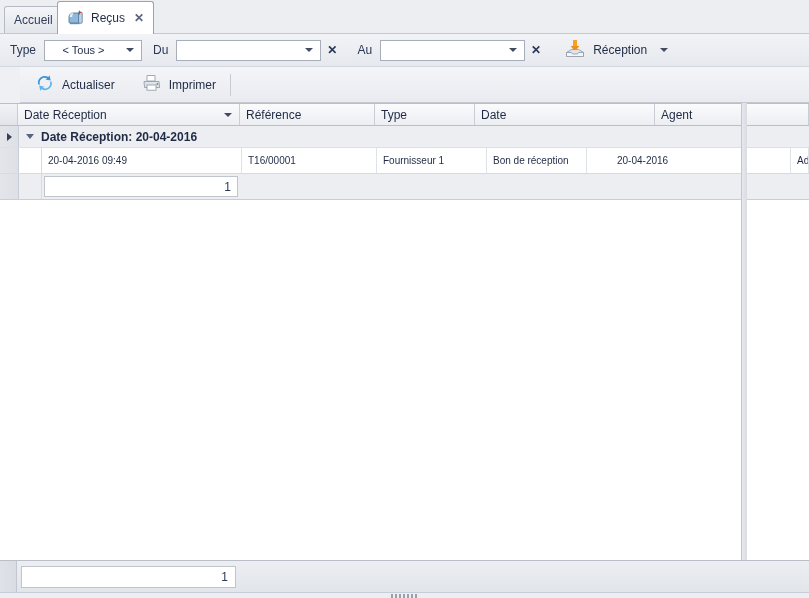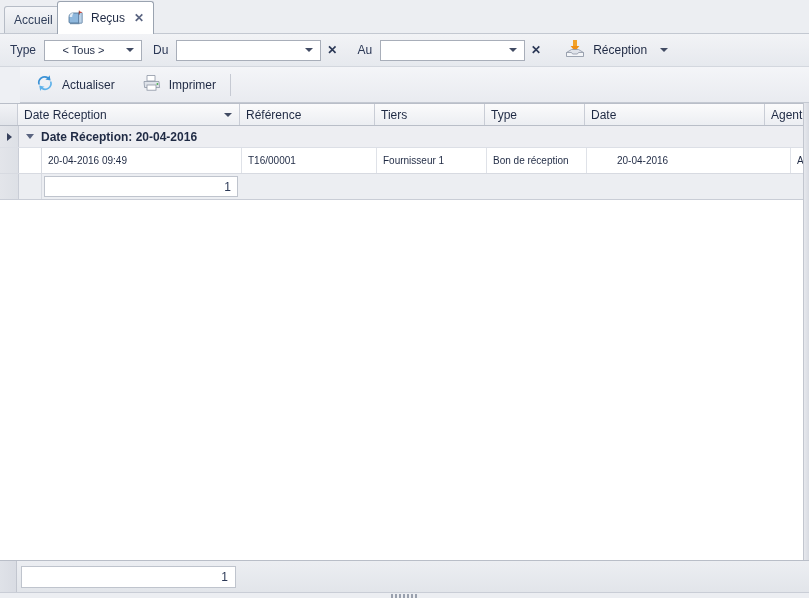--- a/index.html
+++ b/index.html
@@ -6,21 +6,21 @@
     margin: 0; padding: 0;
     width: 809px; height: 598px;
     overflow: hidden;
     background: #ffffff;
     font-family: "Liberation Sans", sans-serif;
     font-size: 12px;
     color: #1f2a44;
   }
   #app {
     position: relative;
-    width: 809px; height: 598px;
+    width: 747px; height: 598px;
     background: #eef0f4;
     box-sizing: border-box;
   }
 
   
   .tabstrip {
     position: absolute; left: 0; top: 0;
     width: 809px; height: 34px;
     background: #eceef2;
     box-sizing: border-box;
@@ -411,23 +411,20 @@
 
     <div class="grid-head">
       <div class="hcell indicator"></div>
       <div class="hcell" style="width:222px;flex:0 0 222px;">
         <span>Date Réception</span>
         <span class="sortmark"></span>
       </div>
       <div class="hcell" style="width:135px;flex:0 0 135px;">
         <span>Référence</span>
       </div>
-      <div class="hcell" style="width:110px;flex:0 0 110px;">
-        <span>Tiers</span>
-      </div>
       <div class="hcell" style="width:100px;flex:0 0 100px;">
         <span>Type</span>
       </div>
       <div class="hcell" style="width:180px;flex:0 0 180px;">
         <span>Date</span>
       </div>
       <div class="hcell" style="flex:1 1 auto;">
         <span>Agent</span>
       </div>
     </div>

